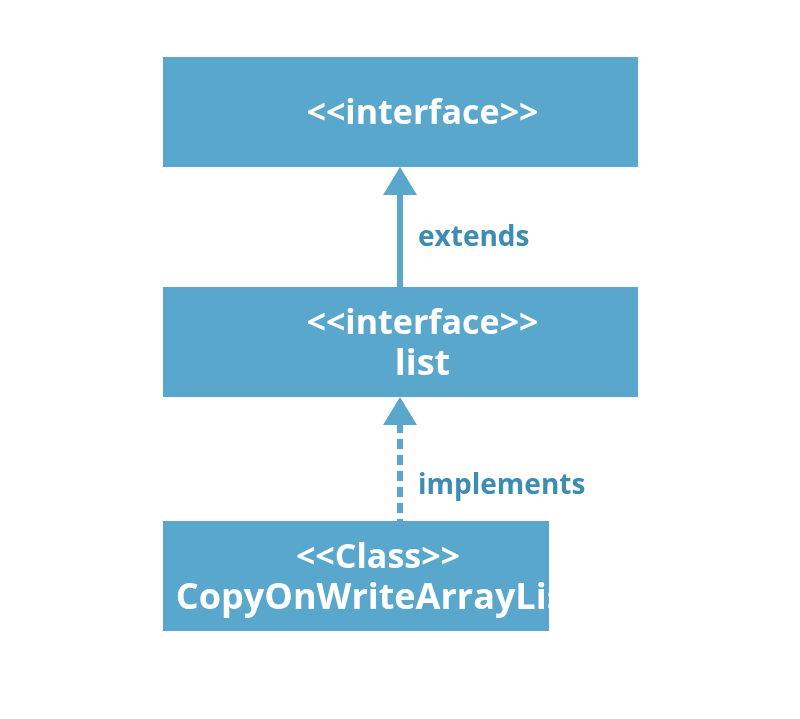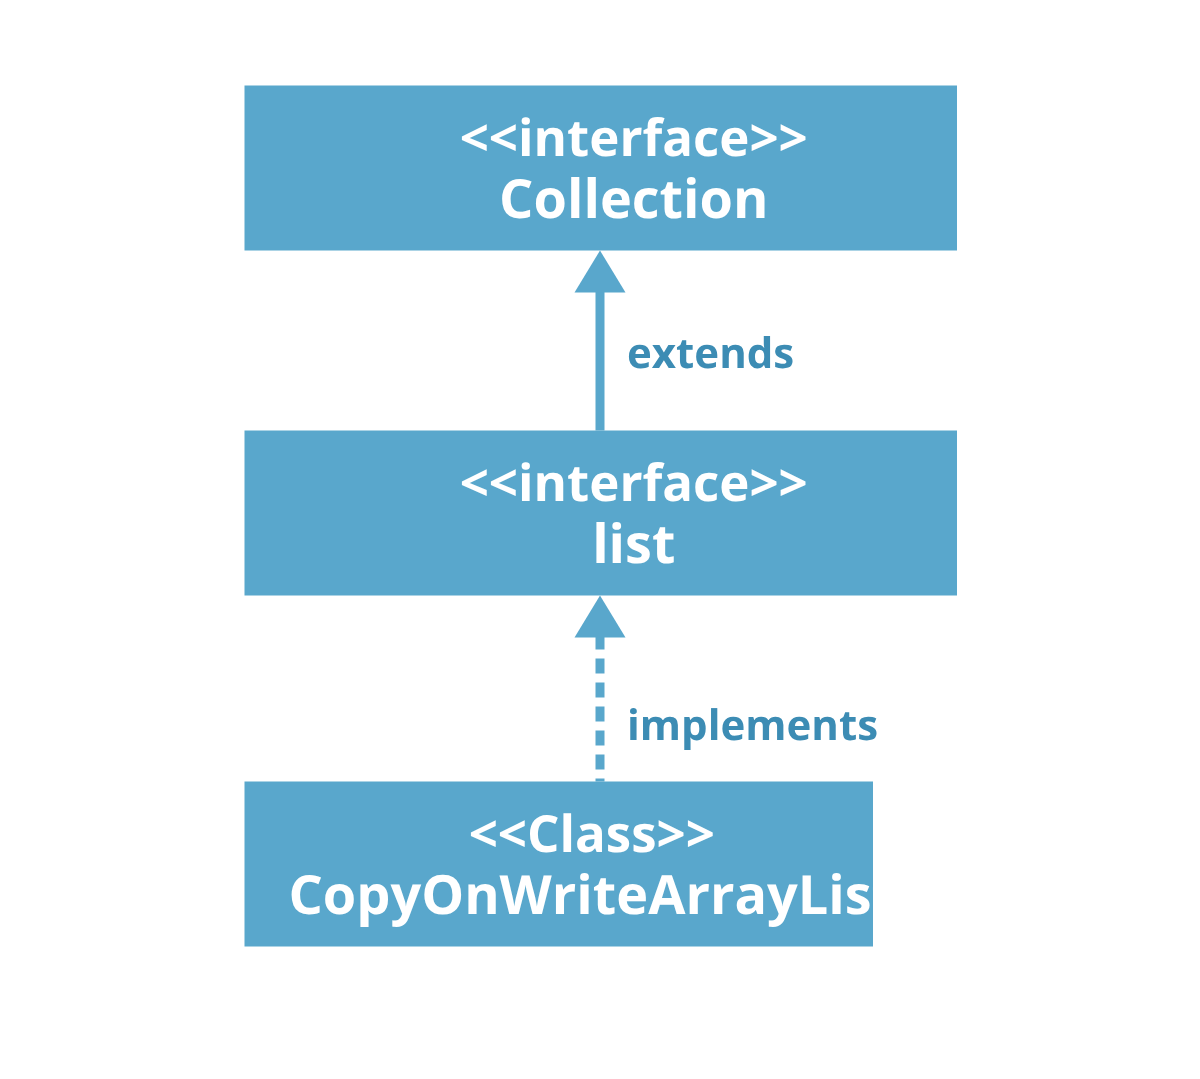--- a/index.html
+++ b/index.html
@@ -47,36 +47,35 @@
     background-image: linear-gradient(to bottom, #59a7cc 0, #59a7cc 10px, transparent 10px, transparent 16px);
     background-size: 6px 16px;
     background-repeat: repeat-y;
   }
 </style>
 </head>
 <body>
 
 <div class="box" style="left:163px; top:57px; width:475px; height:110px;">
   <div class="stereotype">&lt;&lt;interface&gt;&gt;</div>
-  <div class="name">Collection</div>
 </div>
 
 <div class="arrow-line" style="left:397px; top:192px; width:6px; height:95px;"></div>
 
 <div class="arrow-head" style="left:383px; top:167px; border-left:17px solid transparent; border-right:17px solid transparent; border-bottom:28px solid #59a7cc;"></div>
 
 <div class="label" style="left:418px; top:216px;">extends</div>
 
 <div class="box" style="left:163px; top:287px; width:475px; height:110px;">
   <div class="stereotype">&lt;&lt;interface&gt;&gt;</div>
   <div class="name">list</div>
 </div>
 
 <div class="dashed-line" style="left:397px; top:423px; height:98px;"></div>
 
 <div class="arrow-head" style="left:383px; top:397px; border-left:17px solid transparent; border-right:17px solid transparent; border-bottom:28px solid #59a7cc;"></div>
 
 <div class="label" style="left:418px; top:464px;">implements</div>
 
-<div class="box" style="left:163px; top:521px; width:419px; height:110px;align-items:center;">
+<div class="box" style="left:163px; top:521px; width:386px; height:110px;align-items:center;">
   <div class="stereotype">&lt;&lt;Class&gt;&gt;</div>
   <div class="name">CopyOnWriteArrayList</div>
 </div>
 
 </body></html>

